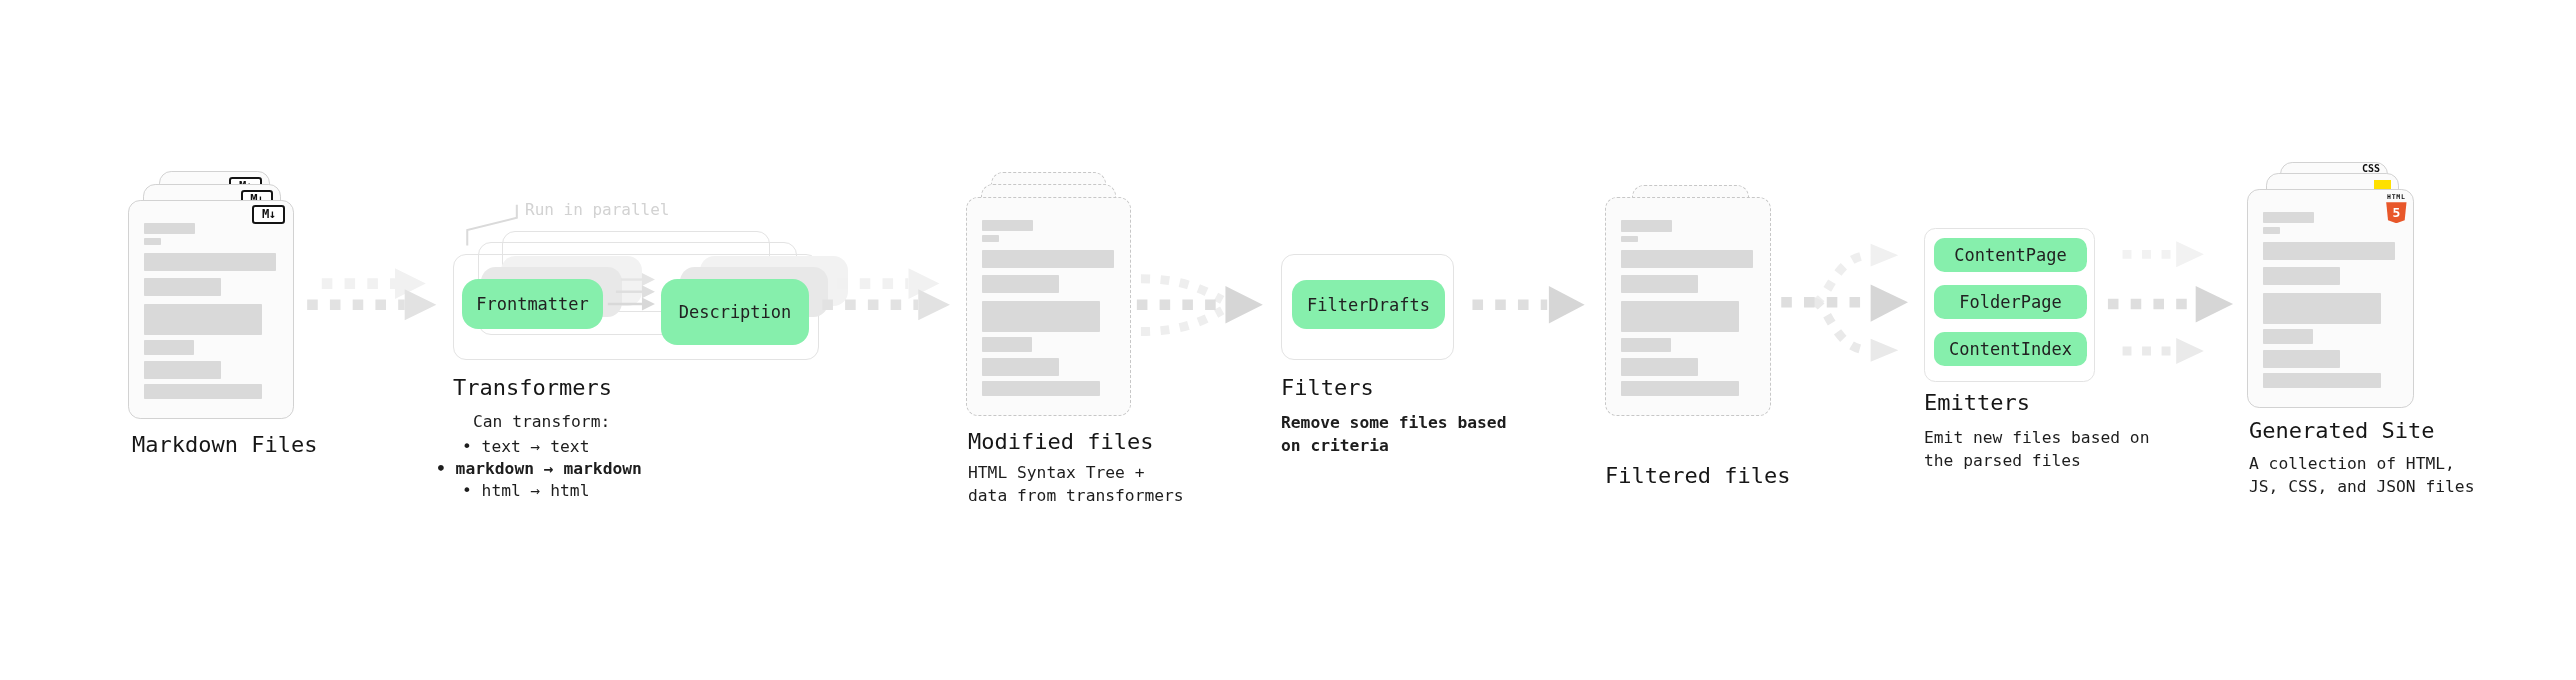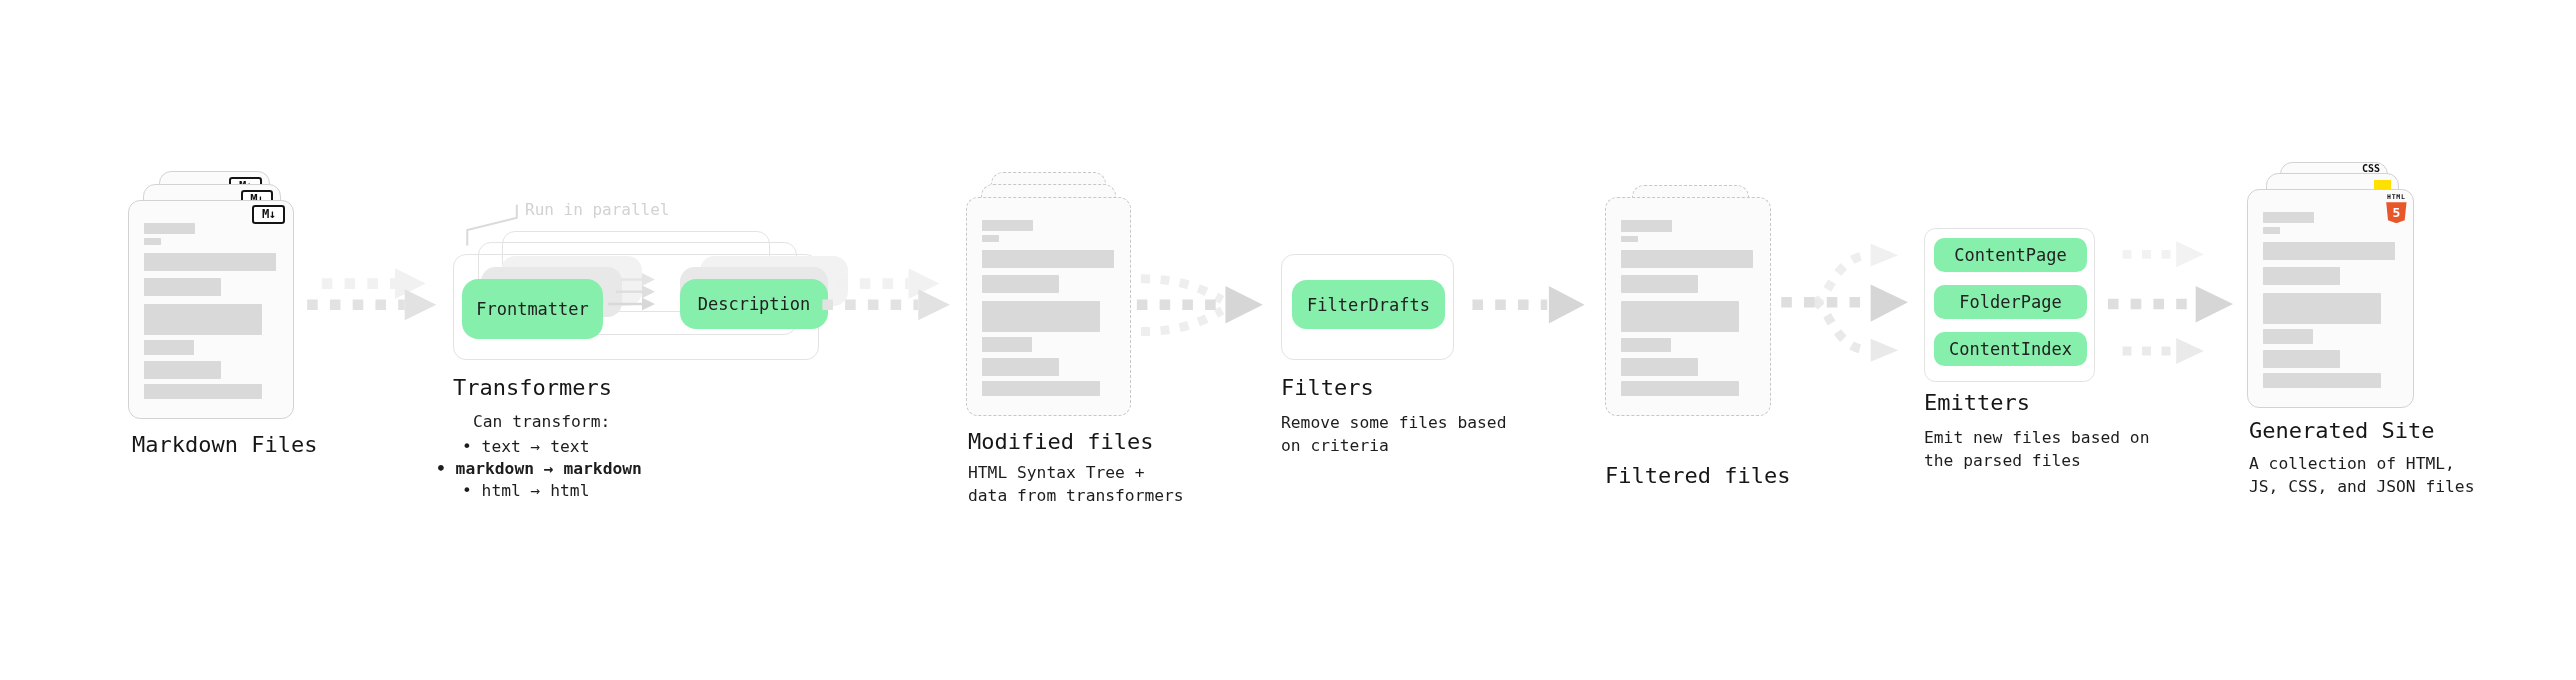--- a/index.html
+++ b/index.html
@@ -79,22 +79,22 @@
   <div class="annotation" style="left:525px;top:200px;">Run in parallel</div>
 
   <div class="obox" style="left:502px;top:231px;width:268px;height:81px;"></div>
   <div class="obox" style="left:478px;top:242px;width:319px;height:93px;"></div>
   <div class="obox" style="left:453px;top:254px;width:366px;height:106px;"></div>
 
   <div class="pill ghost2" style="left:501px;top:256px;width:141px;height:50px;"></div>
   <div class="pill ghost1" style="left:481px;top:267px;width:141px;height:50px;"></div>
   <div class="pill ghost2" style="left:700px;top:256px;width:148px;height:50px;"></div>
   <div class="pill ghost1" style="left:680px;top:267px;width:148px;height:50px;"></div>
-  <div class="pill" style="left:462px;top:279px;width:141px;height:60px;border-radius:16.3px;">Frontmatter</div>
-  <div class="pill" style="left:680px;top:279px;width:148px;height:50px;border-radius:16.3px;">Description</div>
+  <div class="pill" style="left:462px;top:279px;width:141px;height:50px;border-radius:16.3px;">Frontmatter</div>
+  <div class="pill" style="left:661px;top:279px;width:148px;height:66px;border-radius:16.3px;">Description</div>
 
   <div class="stage-label" style="left:453px;top:375px;">Transformers</div>
   <div class="caption" style="left:465px;top:410px;margin-left:8px;">Can transform:</div>
   <div class="caption" style="left:462px;top:435px;">• text → text</div>
   <div class="caption" style="left:436px;top:457px;font-weight:bold;">• markdown → markdown</div>
   <div class="caption" style="left:462px;top:479px;">• html → html</div>
 
   <div class="abs" style="left:966px;top:172px;width:195px;height:249px;">
     <div class="file-card dashed" style="left:25px;top:0;width:115px;height:203px;"></div>
     <div class="file-card dashed" style="left:15.4px;top:12.2px;width:135px;height:211px;"></div>
@@ -111,21 +111,21 @@
       </div>
     </div>
   </div>
   <div class="stage-label" style="left:968px;top:429px;">Modified files</div>
   <div class="caption" style="left:968px;top:461px;">HTML Syntax Tree +
 data from transformers</div>
 
   <div class="obox filled" style="left:1281px;top:254px;width:173px;height:106px;"></div>
   <div class="pill" style="left:1292px;top:280px;width:153px;height:49px;">FilterDrafts</div>
   <div class="stage-label" style="left:1281px;top:375px;">Filters</div>
-  <div class="caption" style="left:1281px;top:411px;">Remove some files based
+  <div class="caption" style="left:1281px;top:411px;font-weight:bold;">Remove some files based
 on criteria</div>
 
   <div class="abs" style="left:1605px;top:185px;width:195px;height:249px;">
     <div class="file-card dashed" style="left:27px;top:0;width:117px;height:203px;"></div>
     <div class="file-card dashed" style="left:0;top:12.2px;width:166px;height:219px;">
       <div class="bars">
         <div class="bar b1"></div>
           <div class="bar b2"></div>
           <div class="bar b3"></div>
           <div class="bar b4"></div>

